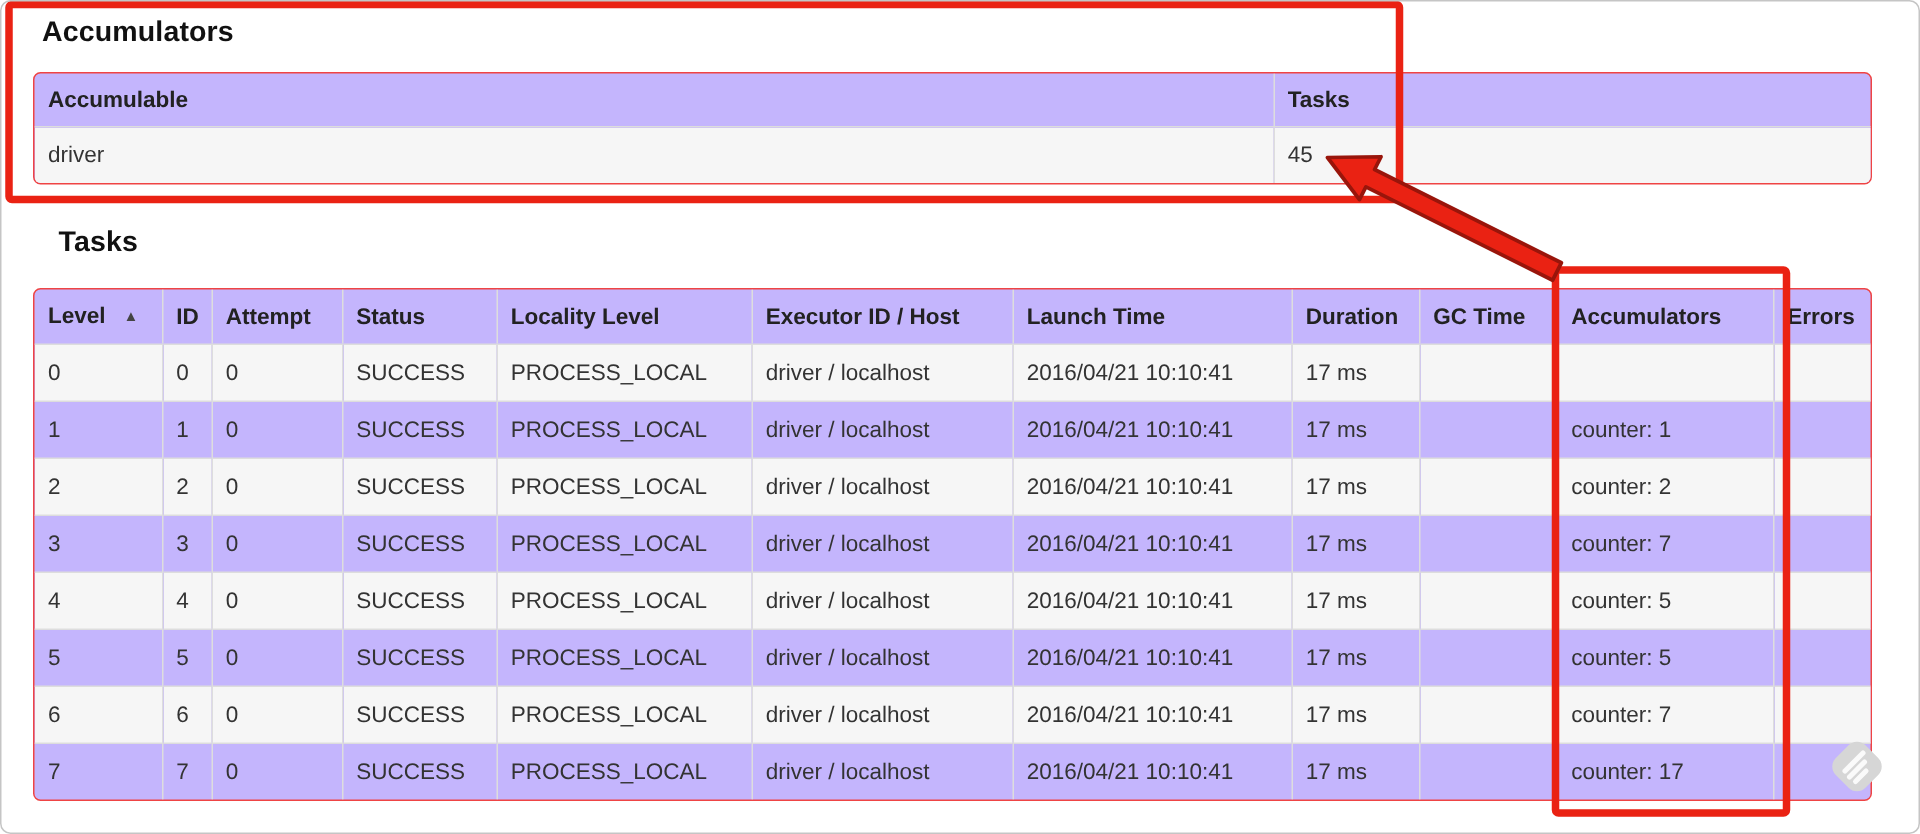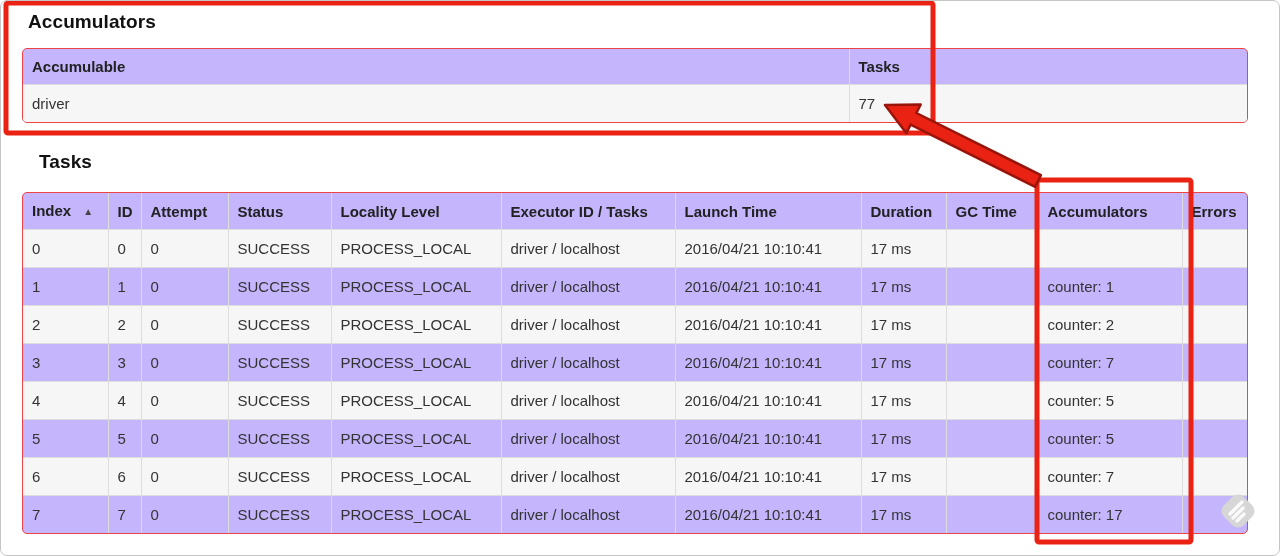--- a/index.html
+++ b/index.html
@@ -74,21 +74,21 @@
         </colgroup>
         <thead>
           <tr>
             <th><span>Accumulable</span></th>
             <th><span>Tasks</span></th>
           </tr>
         </thead>
         <tbody>
           <tr>
             <td>driver</td>
-            <td>77</td>
+            <td>45</td>
           </tr>
         </tbody>
       </table>
     </div>
 
   <h2 class="section-title" id="tasks-title">Tasks</h2>
 
   <div class="tblwrap" id="tasks-table-wrap">
       <table>
         <colgroup>
@@ -99,26 +99,26 @@
           <col class="c4">
           <col class="c5">
           <col class="c6">
           <col class="c7">
           <col class="c8">
           <col class="c9">
           <col class="c10">
         </colgroup>
         <thead>
           <tr>
-            <th><span>Index</span><span class="sort">▲</span></th>
+            <th><span>Level</span><span class="sort">▲</span></th>
             <th><span>ID</span></th>
             <th><span>Attempt</span></th>
             <th><span>Status</span></th>
             <th><span>Locality Level</span></th>
-            <th><span>Executor ID / Tasks</span></th>
+            <th><span>Executor ID / Host</span></th>
             <th><span>Launch Time</span></th>
             <th><span>Duration</span></th>
             <th><span>GC Time</span></th>
             <th><span>Accumulators</span></th>
             <th><span>Errors</span></th>
           </tr>
         </thead>
         <tbody>
           <tr>
             <td>0</td>

